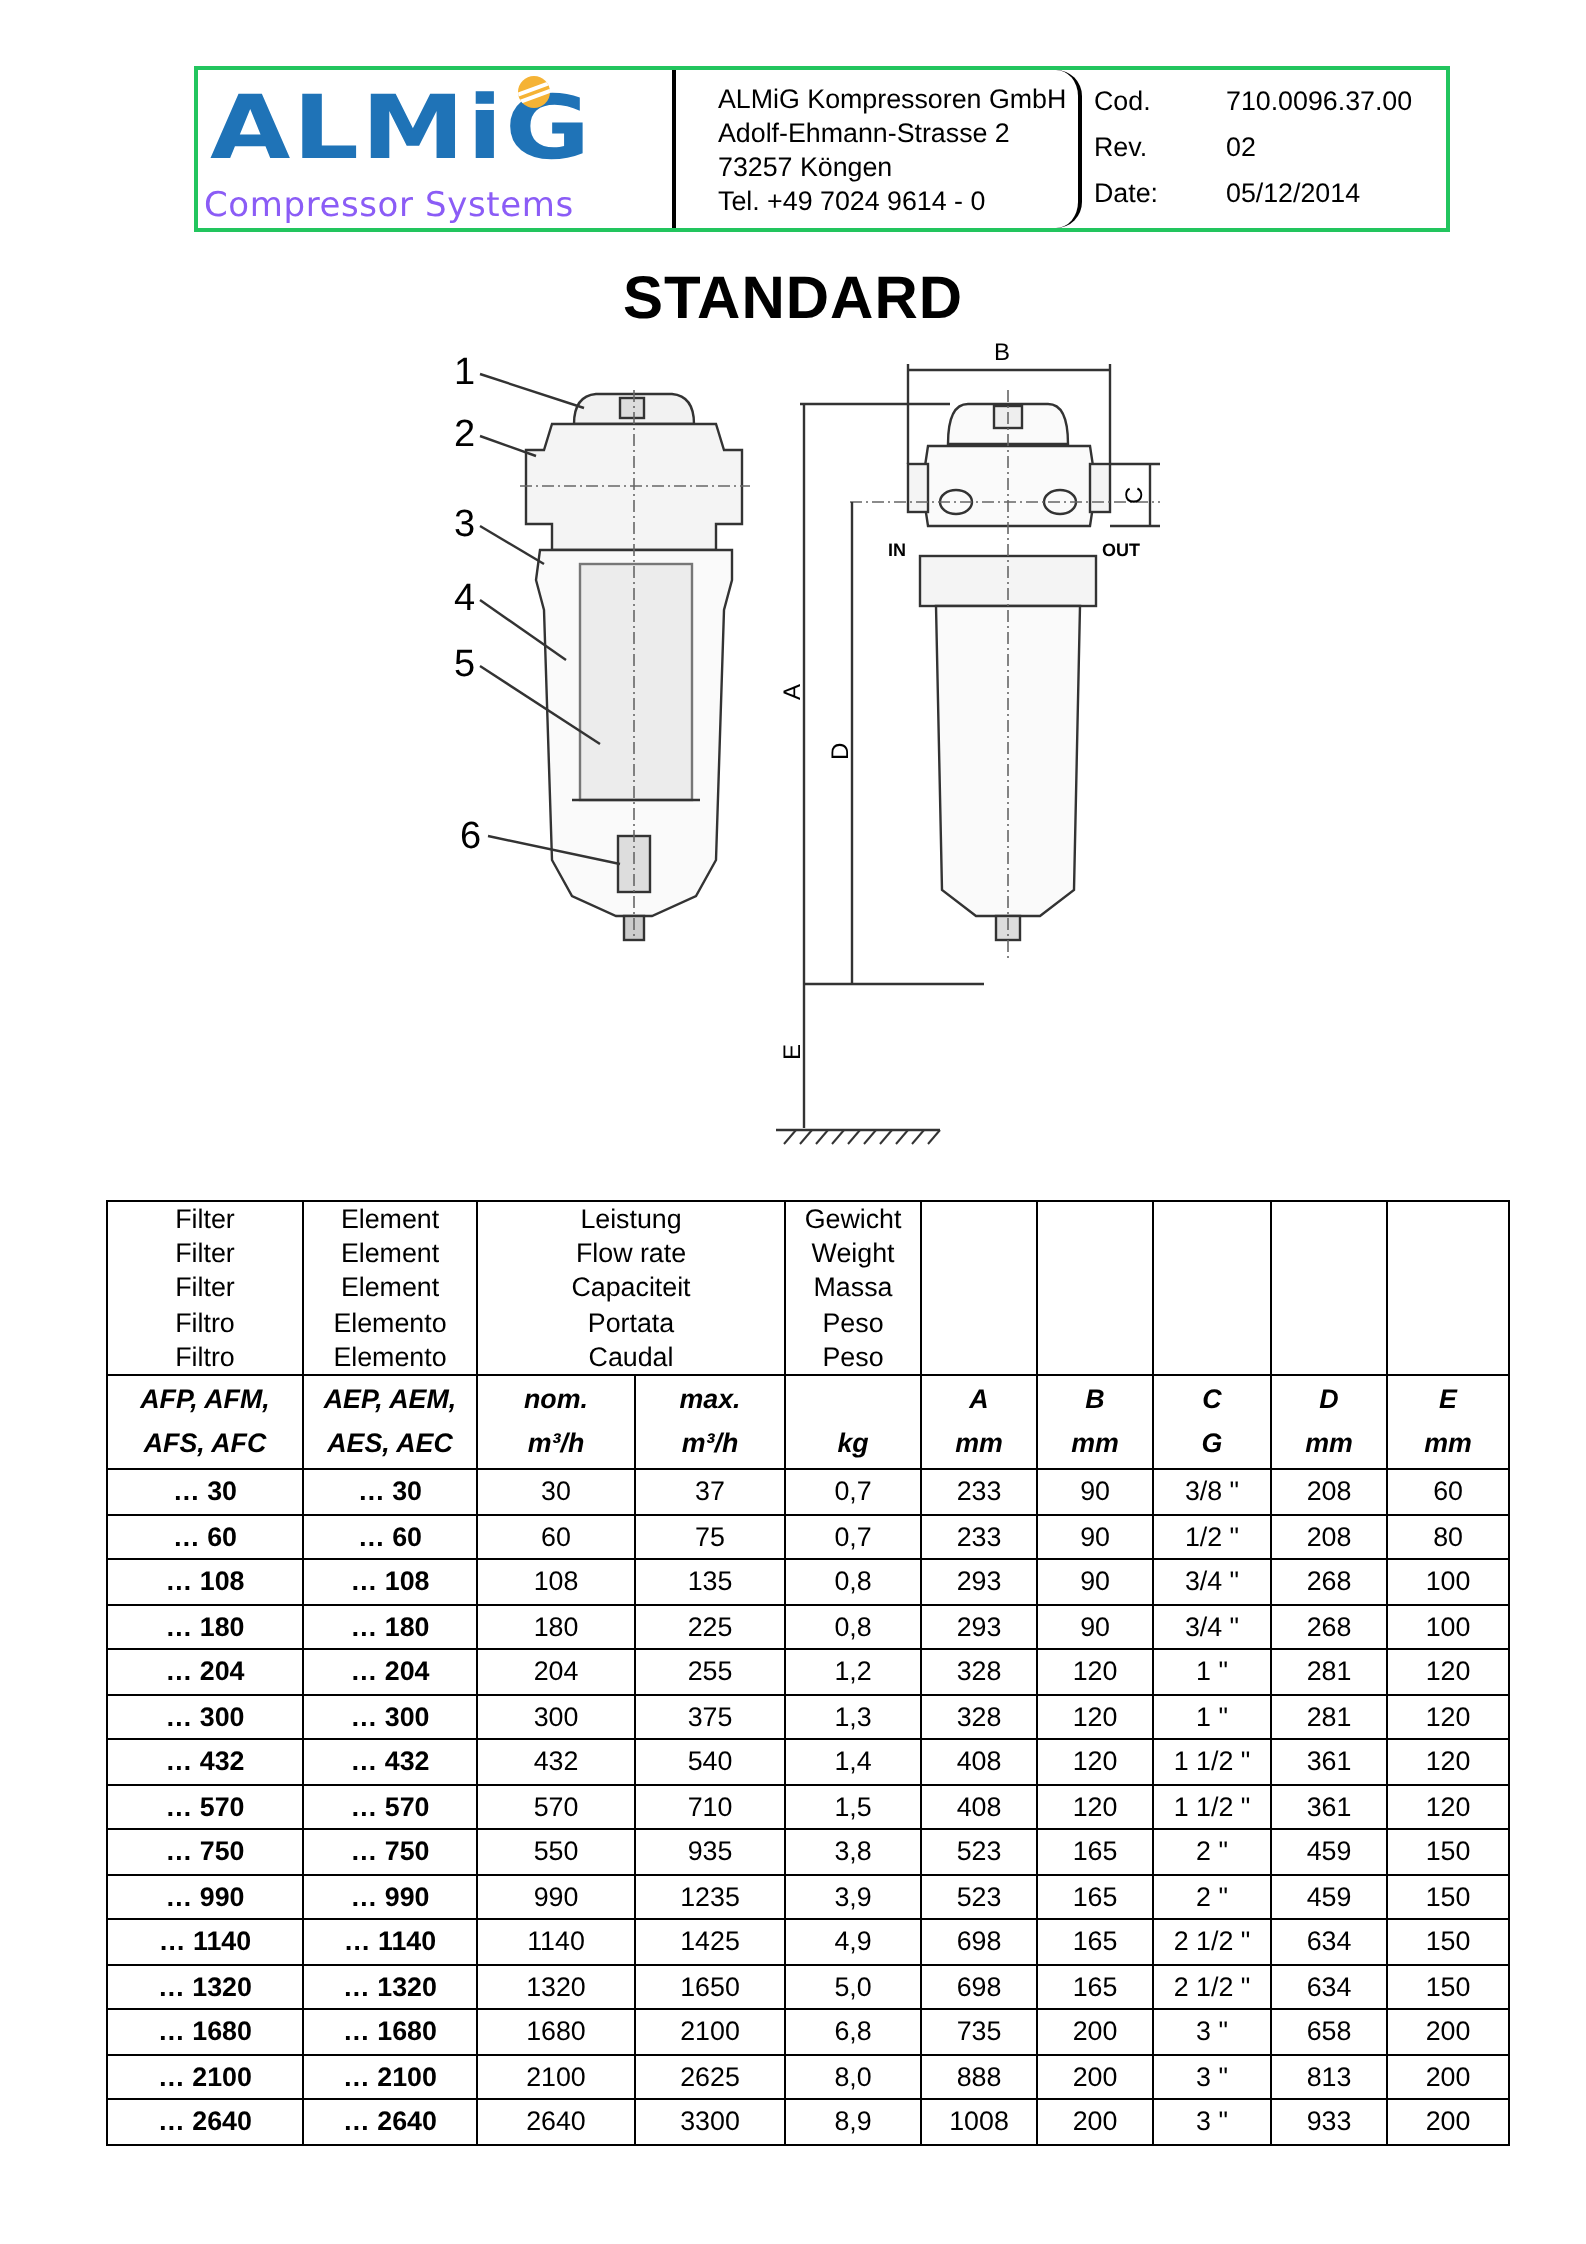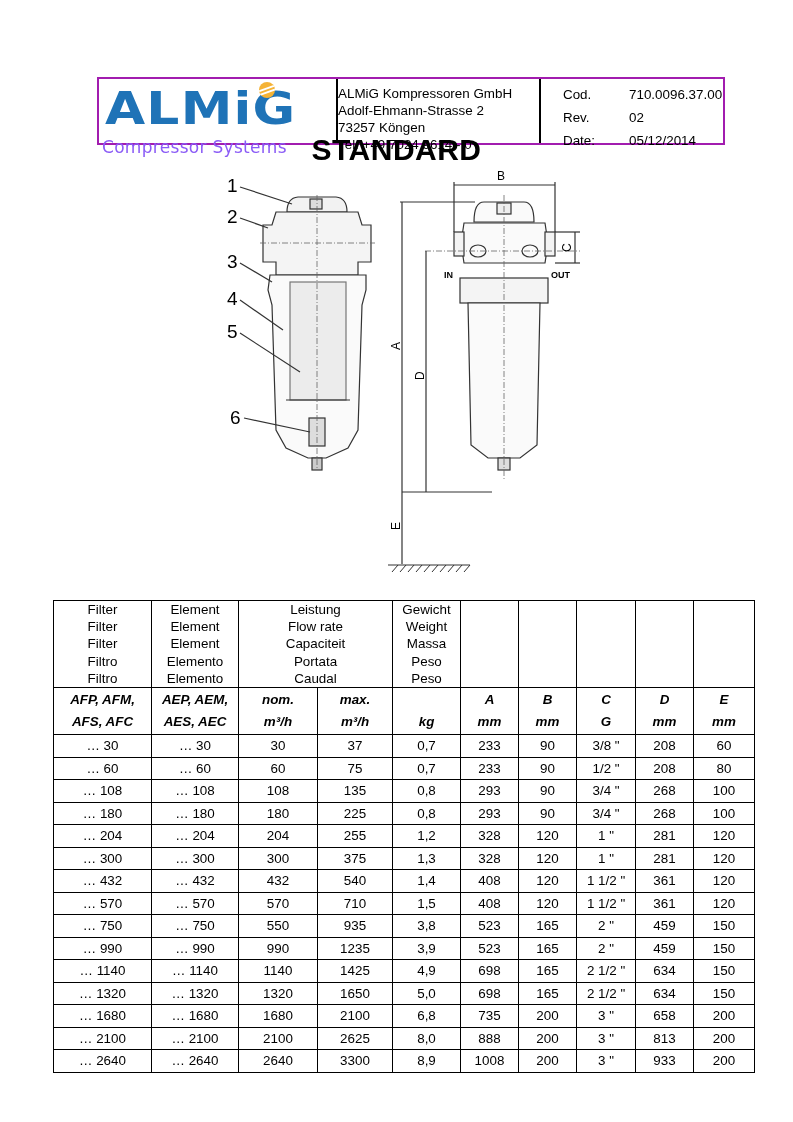--- a/index.html
+++ b/index.html
@@ -1,47 +1,47 @@
 <!DOCTYPE html>
 <html><head>
 <meta charset="utf-8">
 <style>
   html, body { margin:0; padding:0; background:#ffffff; }
   body { width:793px; height:1122px; position:relative; font-family:"Liberation Sans", sans-serif; color:#000; overflow:hidden; }
 
   
-  .header { position:absolute; left:97px; top:33px; width:628px; height:68px; border:2px solid #a21caf; box-sizing:border-box; display:flex;margin-top:44px; }
+  .header { position:absolute; left:97px; top:33px; width:628px; height:83px; border:2px solid #22c55e; box-sizing:border-box; display:flex; }
   .logo-cell { width:237px; border-right:2px solid #000; position:relative; }
   .logo-word { position:absolute; left:6px; top:8px; font-family:"DejaVu Sans", sans-serif; font-weight:bold; font-size:44px; letter-spacing:1px; color:#1f73b7; line-height:44px; transform:scaleX(1.18); transform-origin:left; }
   .logo-ball { position:absolute; left:160px; top:3px; width:16px; height:16px; border-radius:50%; background:#f5b335; overflow:hidden; }
   .logo-ball::before { content:""; position:absolute; left:-2px; top:5px; width:22px; height:2px; background:#fff; transform:rotate(-20deg); }
   .logo-ball::after { content:""; position:absolute; left:-2px; top:9px; width:22px; height:2px; background:#fff; transform:rotate(-20deg); }
   .logo-sub { position:absolute; left:3px; top:58px; font-family:"DejaVu Sans", sans-serif; font-size:17px; color:#8b5cf6; letter-spacing:0.3px; line-height:20px; }
-  .addr-cell { width:203px; border-right:2px solid #000; padding:6px 0 0 0; box-sizing:border-box; }
+  .addr-cell { width:203px; border-right:2px solid #000; padding:6px 0 0 21px; box-sizing:border-box;border-radius:13px; }
   .addr-cell div { font-size:13.4px; line-height:17px; }
-  .meta-cell { flex:1; padding:4px 0 0 22px; box-sizing:border-box; }
+  .meta-cell { flex:1; padding:4px 0 0 6px; box-sizing:border-box; }
   .meta-row { display:flex; font-size:13.4px; line-height:23px; }
   .meta-row .k { width:66px; }
 
   
   .title { position:absolute; left:0; top:133px; width:793px; text-align:center; font-weight:bold; font-size:30px; letter-spacing:0.5px; }
 
   
   .drawing { position:absolute; left:0; top:0; width:793px; height:600px; pointer-events:none; }
   .drawing svg { position:absolute; left:0; top:0; }
 
   
   table.spec { position:absolute; left:53px; top:600px; width:701px; border-collapse:collapse; table-layout:fixed; }
   table.spec td { border:1px solid #000; text-align:center; font-size:13.4px; padding:0; line-height:17px; }
   .hdr-lang td { font-weight:normal; vertical-align:top; height:85px; }
   .hdr-lang td div { line-height:17.2px; }
   .hdr-unit td { font-weight:bold; height:46px; vertical-align:middle;font-style:italic; }
   .hdr-unit td div { line-height:22px; }
   tr.data td { height:21.5px; }
-  tr.data td.b { font-weight:normal; }
+  tr.data td.b { font-weight:bold; }
 </style>
 </head>
 <body>
 
 <div class="header">
   <div class="logo-cell">
     <div class="logo-word">ALMiG</div>
     <div class="logo-ball"></div>
     <div class="logo-sub">Compressor Systems</div>
   </div>

